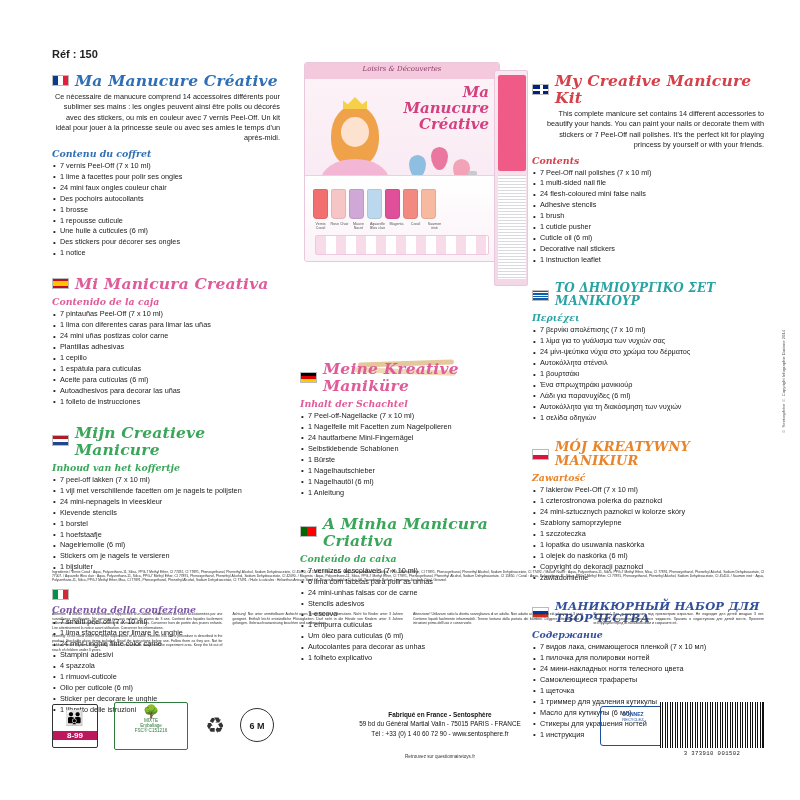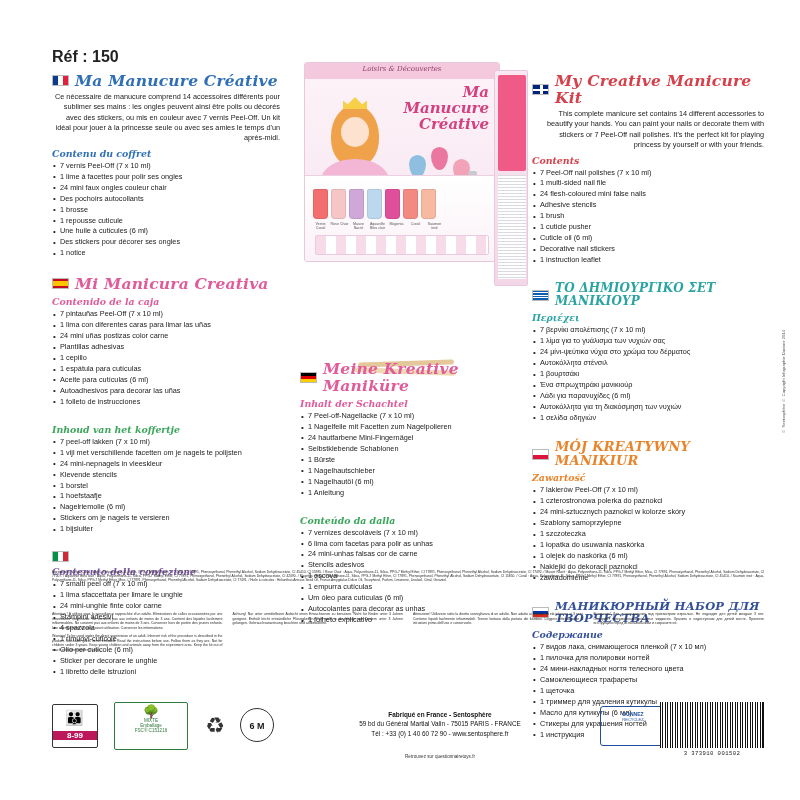--- a/index.html
+++ b/index.html
@@ -9,21 +9,21 @@
     background:#ffffff;
     font-family:"Liberation Sans", sans-serif;
     color:#1a1a1a;
     position:relative;
     overflow:hidden;
   }
   .page { position:absolute; inset:0; }
 
   .ref {
     position:absolute; left:52px; top:48px;
-    font-size:16px; font-weight:bold; color:#222;
+    font-size:11px; font-weight:bold; color:#222;
   }
 
   
   .col-left  { position:absolute; left:52px;  top:72px;  width:228px; }
   .col-right { position:absolute; right:36px; top:72px;  width:232px; text-align:left; }
   .mid-lower { position:absolute; left:300px; top:360px; width:220px; }
 
   .block { margin-bottom:16px; }
 
   .lang-head {
@@ -293,20 +293,24 @@
         <li>Plantillas adhesivas</li>
         <li>1 cepillo</li>
         <li>1 espátula para cutículas</li>
         <li>Aceite para cutículas (6 ml)</li>
         <li>Autoadhesivos para decorar las uñas</li>
         <li>1 folleto de instrucciones</li>
       </ul>
     </div>
 
     <div class="block">
+      <div class="lang-head">
+        <span class="flag flag-nl"></span>
+        <span class="lang-title c-green">Mijn Creatieve Manicure</span>
+      </div>
       <div class="sub-title c-green">Inhoud van het koffertje</div>
       <ul class="items">
         <li>7 peel-off lakken (7 x 10 ml)</li>
         <li>1 vijl met verschillende facetten om je nagels te polijsten</li>
         <li>24 mini-nepnagels in vleeskleur</li>
         <li>Klevende stencils</li>
         <li>1 borstel</li>
         <li>1 hoefstaafje</li>
         <li>Nagelriemolie (6 ml)</li>
         <li>Stickers om je nagels te versieren</li>
@@ -395,21 +399,25 @@
         <li>24 hautfarbene Mini-Fingernägel</li>
         <li>Selbstklebende Schablonen</li>
         <li>1 Bürste</li>
         <li>1 Nagelhautschieber</li>
         <li>1 Nagelhautöl (6 ml)</li>
         <li>1 Anleitung</li>
       </ul>
     </div>
 
     <div class="block">
-      <div class="sub-title c-green">Conteúdo da dalla</div>
+      <div class="lang-head">
+        <span class="flag flag-pt"></span>
+        <span class="lang-title c-green">A Minha Manicura Criativa</span>
+      </div>
+      <div class="sub-title c-green">Conteúdo da caixa</div>
       <ul class="items">
         <li>7 vernizes descoláveis (7 x 10 ml)</li>
         <li>6 lima com facetas para polir as unhas</li>
         <li>24 mini-unhas falsas cor de carne</li>
         <li>Stencils adesivos</li>
         <li>1 escova</li>
         <li>1 empurra cutículas</li>
         <li>Um óleo para cutículas (6 ml)</li>
         <li>Autocolantes para decorar as unhas</li>
         <li>1 folheto explicativo</li>
@@ -465,21 +473,21 @@
       </div>
       <div class="sub-title c-orange">Zawartość</div>
       <ul class="items">
         <li>7 lakierów Peel-Off (7 x 10 ml)</li>
         <li>1 czterostronowa polerka do paznokci</li>
         <li>24 mini-sztucznych paznokci w kolorze skóry</li>
         <li>Szablony samoprzylepne</li>
         <li>1 szczoteczka</li>
         <li>1 łopatka do usuwania naskórka</li>
         <li>1 olejek do naskórka (6 ml)</li>
-        <li>Naklejki do dekoracji paznokci</li>
+        <li>Copyright do dekoracji paznokci</li>
         <li>zawiadomienie</li>
       </ul>
     </div>
 
     <div class="block">
       <div class="lang-head">
         <span class="flag flag-ru"></span>
         <span class="lang-title c-navy" style="font-size:11.5px;">МАНИКЮРНЫЙ НАБОР ДЛЯ ТВОРЧЕСТВА</span>
       </div>
       <div class="sub-title c-navy">Содержание</div>

